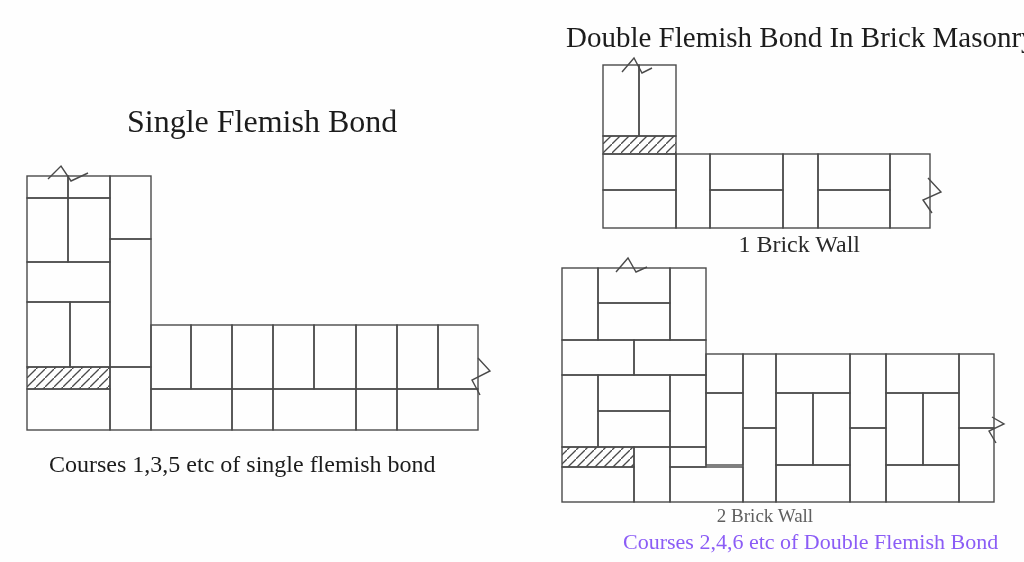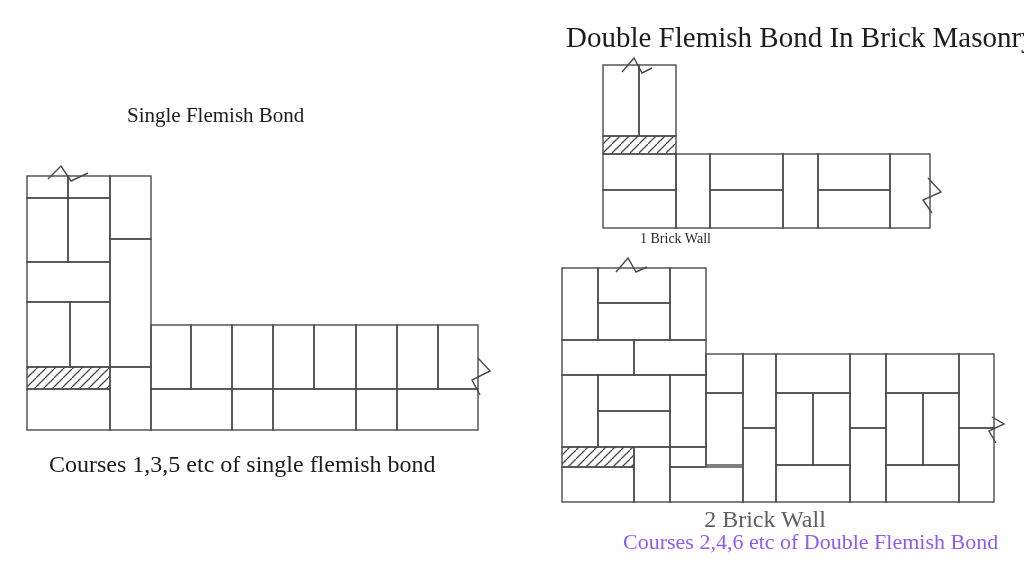--- a/index.html
+++ b/index.html
@@ -15,25 +15,25 @@
     position: absolute;
     left: 0; top: 0;
     width: 1024px; height: 562px;
   }
   .label {
     position: absolute;
     color: #1c1c1c;
     white-space: nowrap;
     line-height: 1.1;
   }
-  .title-left   { left: 127px; top: 104px; font-size: 21px; }
+  .title-left   { left: 127px; top: 104px; font-size: 32px; }
   .title-right  { left: 566px; top: 22px;  font-size: 29px; }
   .caption-left { left: 49px;  top: 451px; font-size: 24px; }
-  .caption-1bw  { left: 640px; top: 231px; font-size: 14px; width: 220px; text-align: left; color: #2a2a2a; }
-  .caption-2bw  { left: 655px; top: 506px; font-size: 24px; width: 220px; text-align: center; color: #5f5f5f; }
+  .caption-1bw  { left: 640px; top: 231px; font-size: 24px; width: 220px; text-align: right; color: #2a2a2a; }
+  .caption-2bw  { left: 655px; top: 506px; font-size: 19px; width: 220px; text-align: center; color: #5f5f5f; }
   .caption-246  { left: 623px; top: 530px; font-size: 22px; color: #8b5cf6; }
 </style>
 </head>
 <body>
 
 <div class="page">
 
   <svg class="diagram-svg" viewBox="0 0 1024 562" xmlns="http://www.w3.org/2000/svg">
     <defs>
       <pattern id="hatch" patternUnits="userSpaceOnUse" width="9" height="9">

